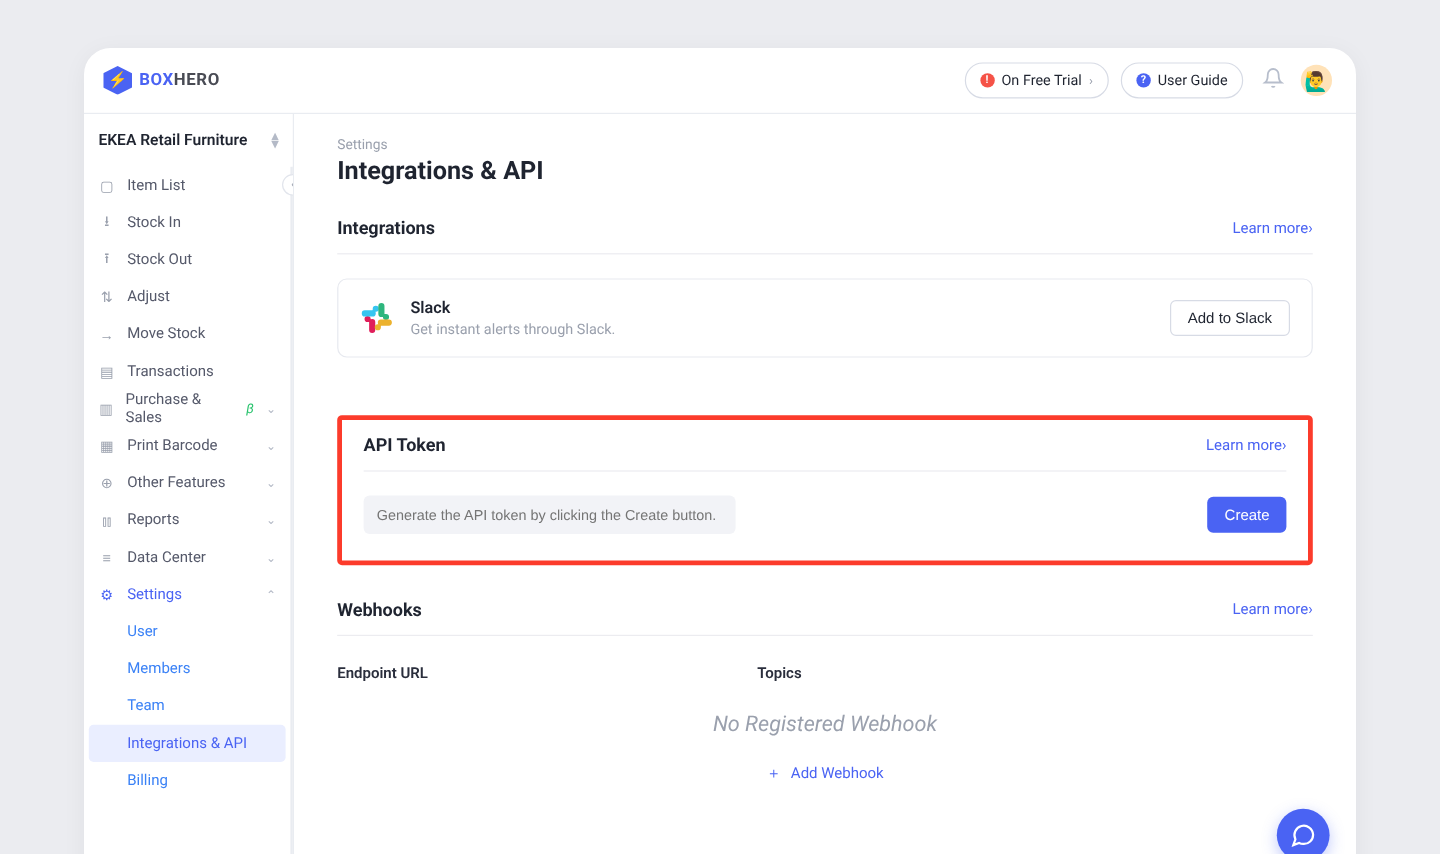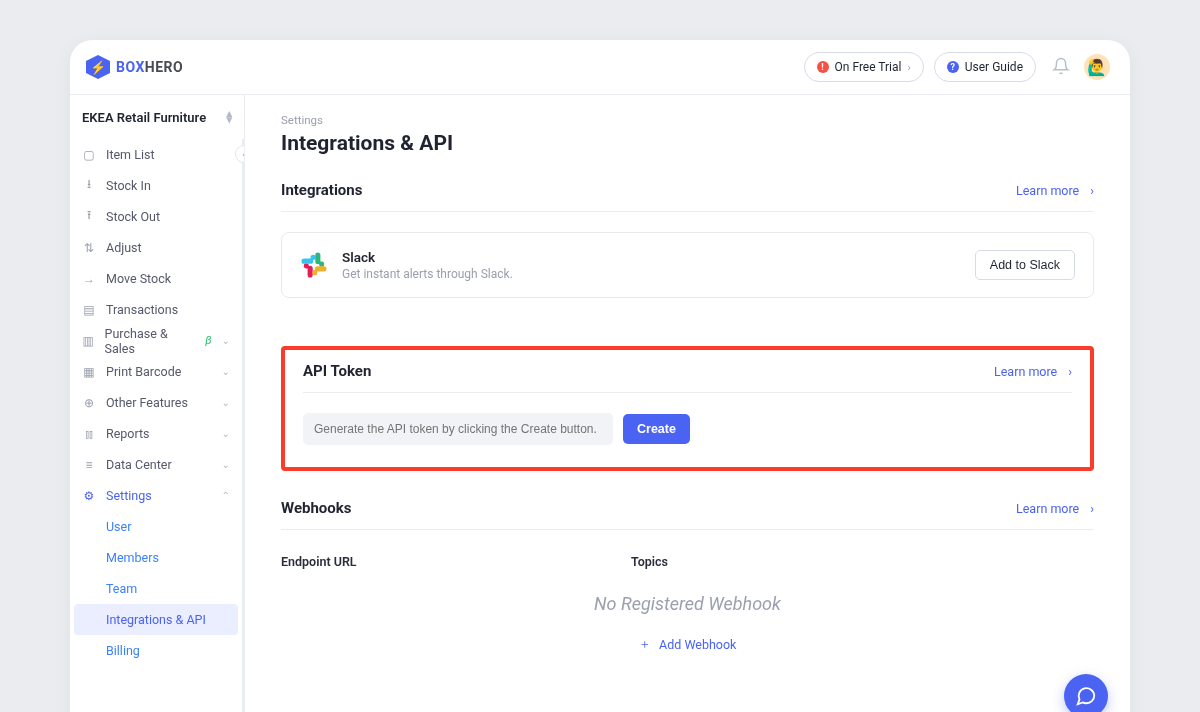--- a/index.html
+++ b/index.html
@@ -164,21 +164,21 @@
 .section { margin-bottom:28px; }
 .sec-head {
   display:flex;
   align-items:center;
   justify-content:space-between;
   padding-bottom:12px;
   border-bottom:1px solid #ececf0;
   margin-bottom:20px;
 }
 .sec-title { font-size:15px; font-weight:700; }
-.learn-more { color:#4a63f3; font-size:12.5px; text-decoration:none; display:flex; align-items:center; gap:11px; cursor:pointer;}
+.learn-more { color:#4a63f3; font-size:12.5px; text-decoration:none; display:flex; align-items:center; gap:0; cursor:pointer;}
 .integration-card {
   border:1px solid #e7e9ef;
   border-radius:8px;
   padding:16px 18px;
   display:flex;
   align-items:center;
 }
 .slack-logo { width:28px; height:28px; display:flex; align-items:center; justify-content:center; margin-right:14px; }
 .int-name { font-size:13.5px; font-weight:600; }
 .int-sub { font-size:12px; color:#9aa0ad; margin-top:2px;}
@@ -193,38 +193,38 @@
   cursor:pointer;
 }
 .highlight-box {
   border:4px solid #fc3b2b;
   border-radius:4px;
   padding:12px 18px 22px 18px;
   margin-bottom:28px;
   margin-top:48px;
 }
 .highlight-box .sec-head { margin-bottom:20px; }
-.tok-row { display:flex; gap:10px; align-items:center; }
+.tok-row { display:flex; gap:10px; align-items:center;justify-content:space-between; }
 .tok-input {
   width:310px;
   background:#f2f3f7;
   border:none;
   border-radius:5px;
   padding:9px 11px;
   font-size:12px;
   color:#9aa0ad;
 }
 .btn-primary {
   background:#4a63f3;
   color:#fff;
   border:none;
   border-radius:5px;
   padding:8px 14px;
   font-size:12.5px;
-  font-weight:700;
+  font-weight:400;
   cursor:pointer;
 }
 .wh-table-head {
   display:flex;
   font-size:12.5px;
   font-weight:600;
   color:#2a2e3c;
   padding: 4px 0 10px 0;
 }
 .wh-col1 { flex:0 0 350px; }

